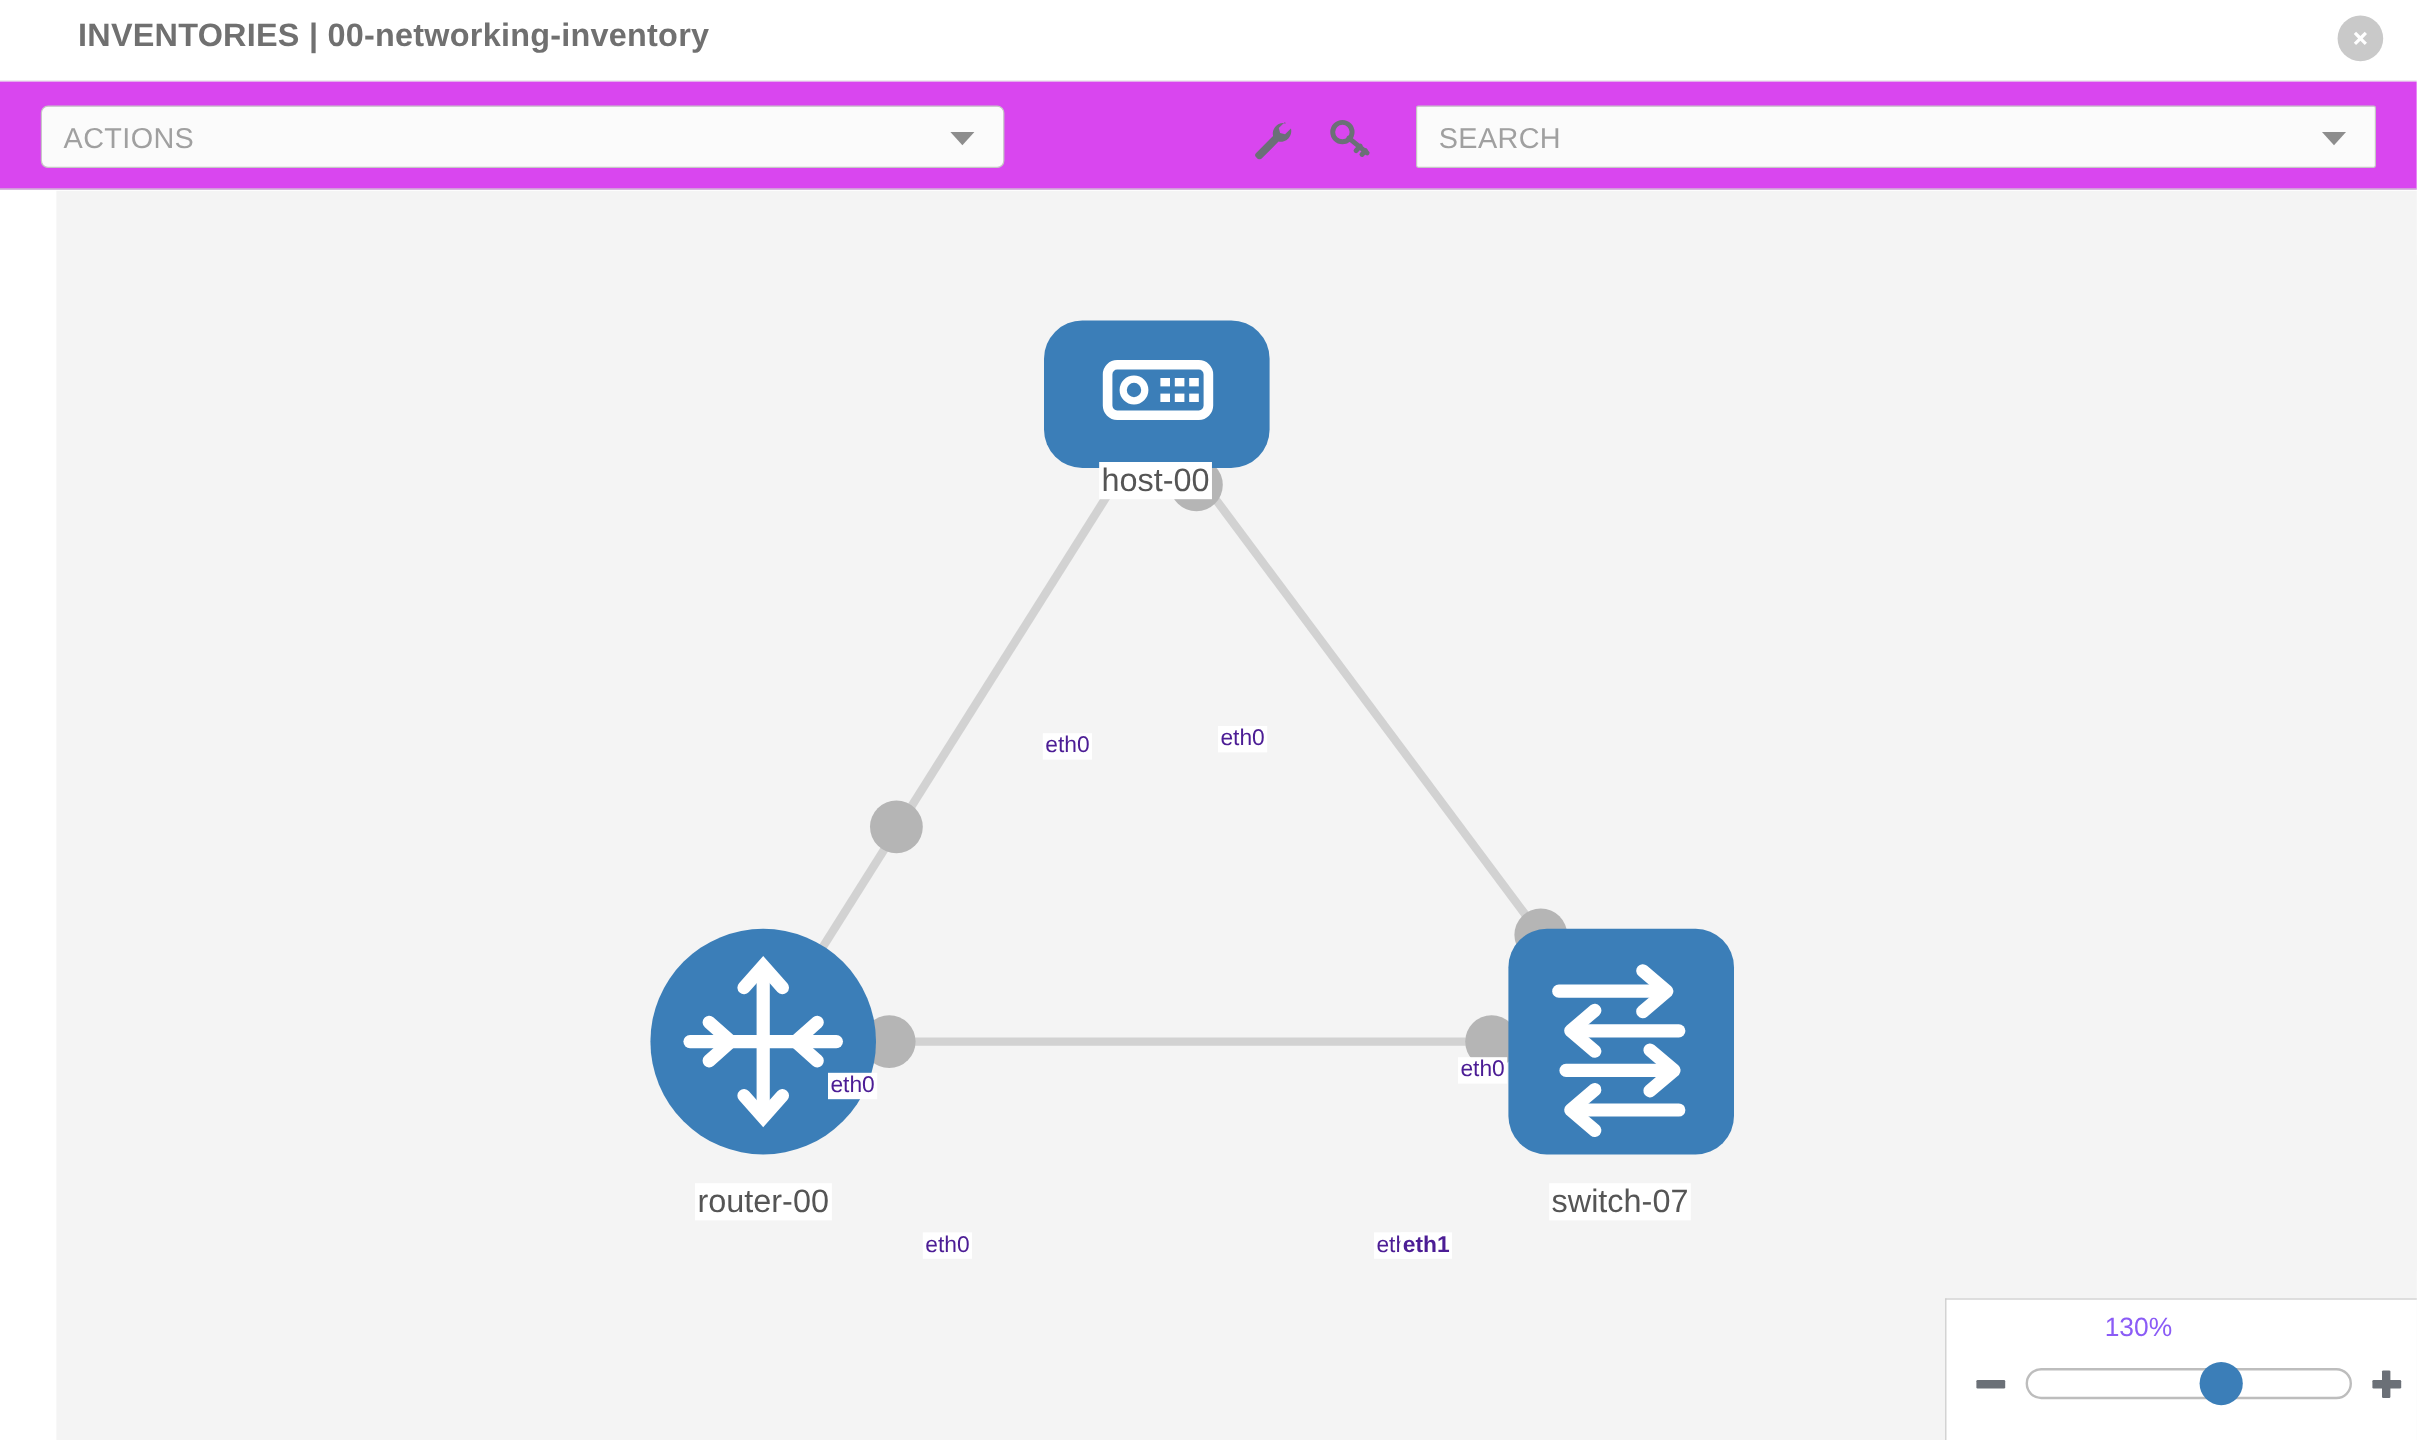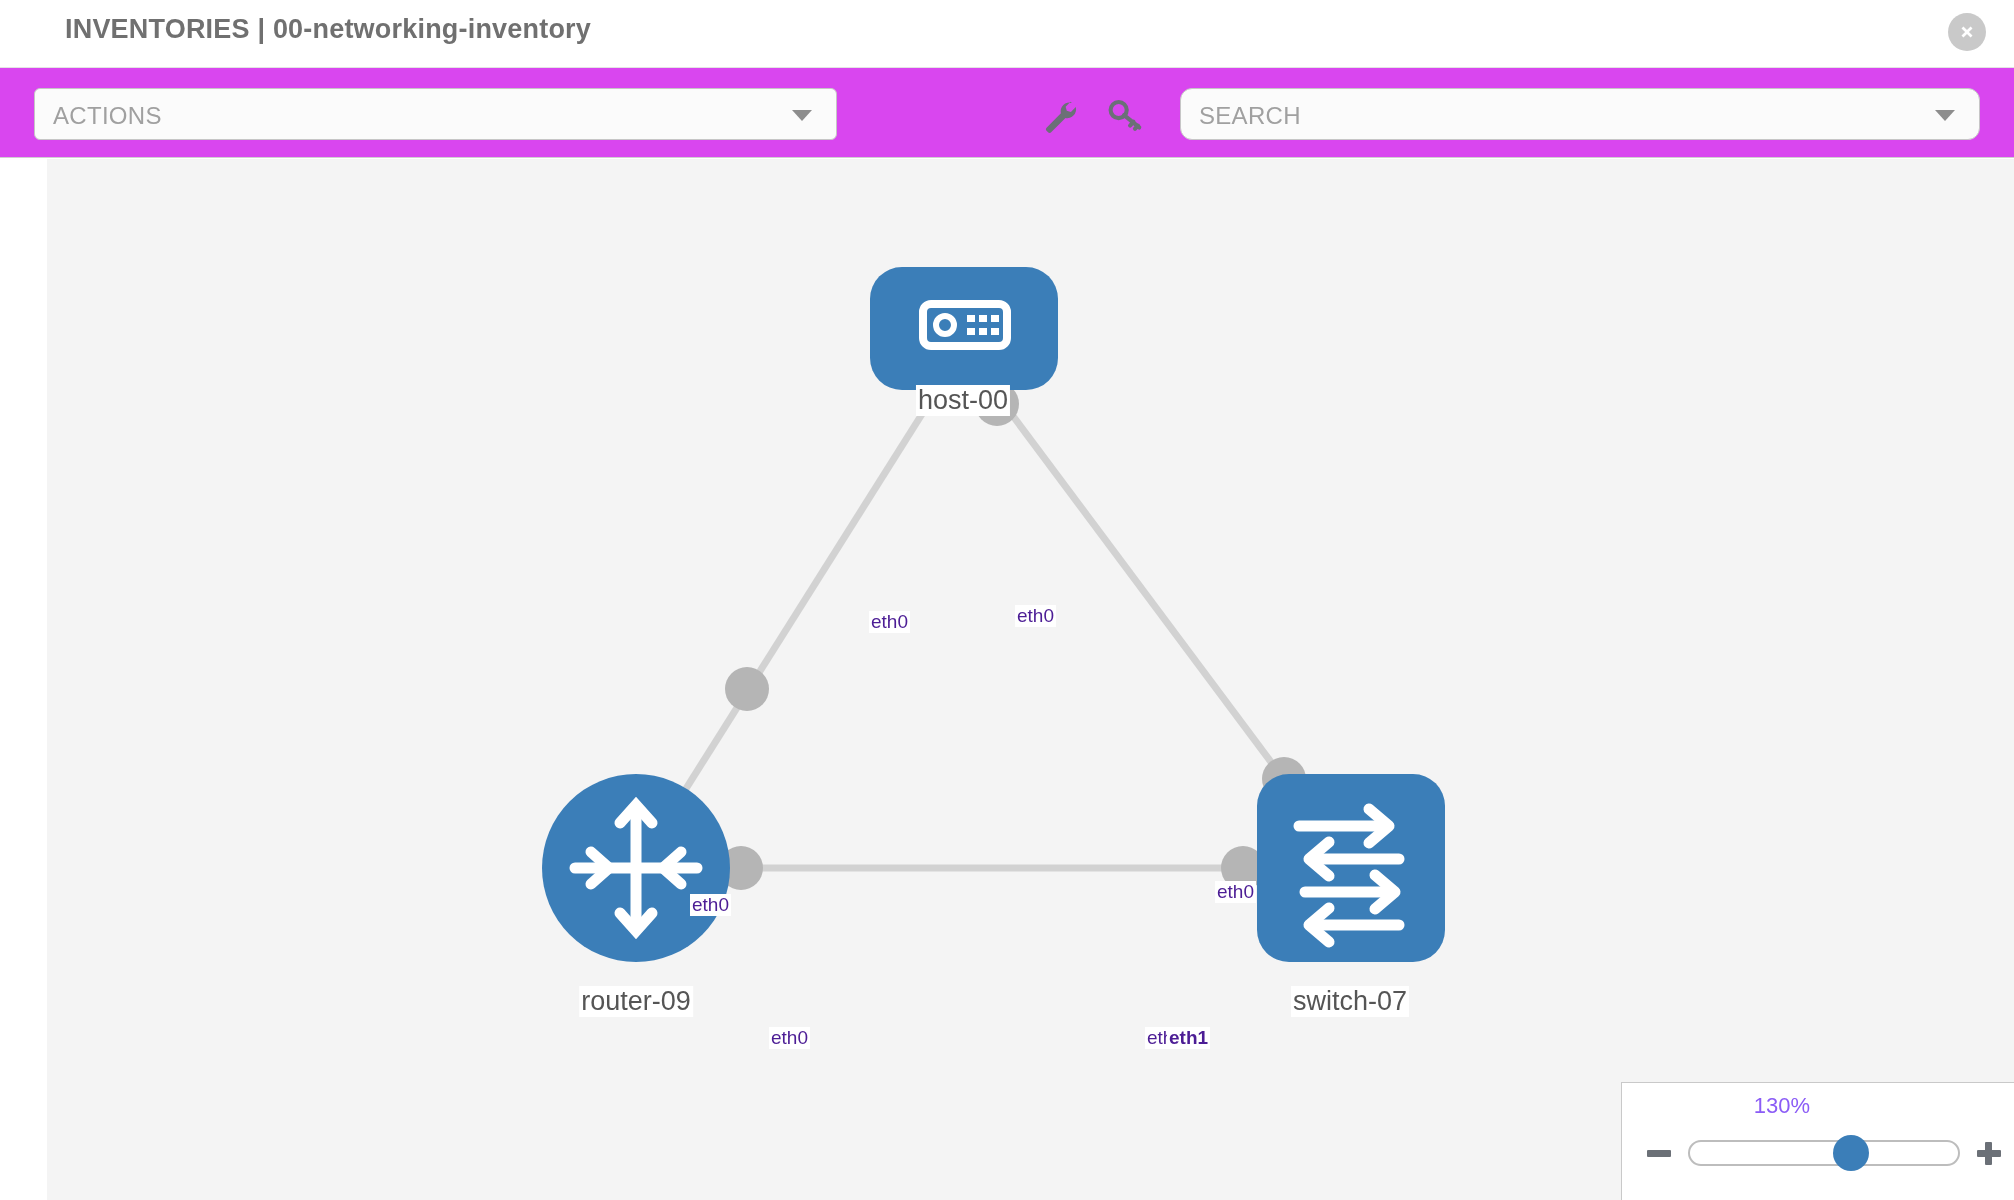--- a/index.html
+++ b/index.html
@@ -75,21 +75,21 @@
     width: 120px; height: 52px;
     display: flex; align-items: center; gap: 28px;
   }
   .tool-icon { cursor: pointer; display: block; }
 
   .search-box {
     position: absolute; left: 1180px; top: 20px;
     width: 800px; height: 52px;
     background: #fbfbfb;
     border: 1px solid #c6c6c6;
-    border-radius: 12px;
+    border-radius: 2px;
     cursor: text;
   }
   .search-box .ph {
     position: absolute; left: 18px; top: 13px;
     font-size: 24px; color: #a0a0a0;
     letter-spacing: 0.3px;
   }
 
   
   .canvas {
@@ -262,21 +262,21 @@
           <path d="M1282 683 L1262 700 L1282 717"></path>
           <path d="M1258 733 L1346 733"></path>
           <path d="M1328 716 L1348 733 L1328 750"></path>
           <path d="M1352 766 L1264 766"></path>
           <path d="M1282 749 L1262 766 L1282 783"></path>
         </g>
       </g>
     </svg>
 
     <div class="node-label" style="left:916px; top:226px;">host-00</div>
-    <div class="node-label" style="left:589px; top:827px;">router-09</div>
+    <div class="node-label" style="left:589px; top:827px;">router-00</div>
     <div class="node-label" style="left:1303px; top:827px;">switch-07</div>
 
     <div class="iface-label" style="left:822px; top:452px;">eth0</div>
     <div class="iface-label" style="left:968px; top:446px;">eth0</div>
     <div class="iface-label" style="left:643px; top:735px;">eth0</div>
     <div class="iface-label" style="left:1168px; top:722px;">eth0</div>
     <div class="iface-label" style="left:722px; top:868px;">eth0</div>
     <div class="iface-label" style="left:1098px; top:868px;">eth0</div>
     <div class="iface-label" style="left:1120px; top:868px;font-weight:bold;">eth1</div>
   </div>

